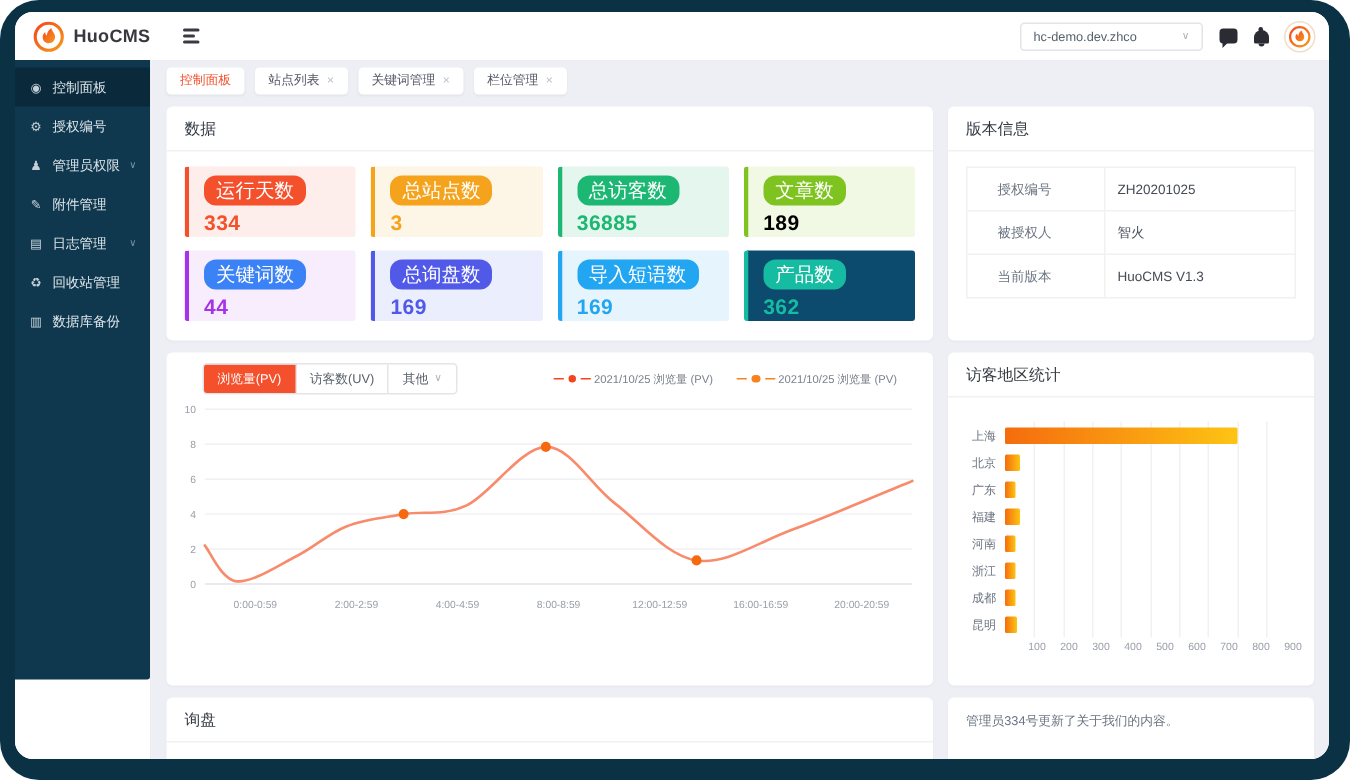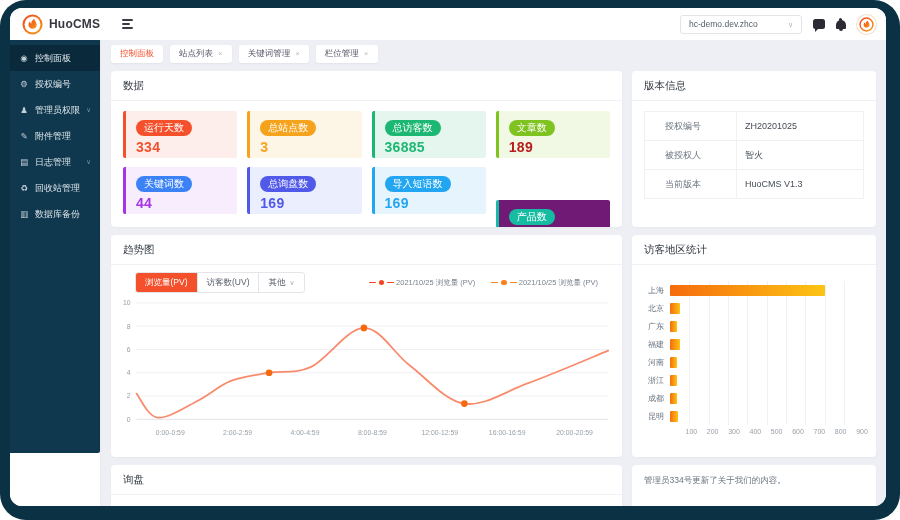--- a/index.html
+++ b/index.html
@@ -38,21 +38,21 @@
   .tabbar{flex:0 0 24px;display:flex;align-items:center;gap:7px;padding:2px 10px 0}
   .tab{background:#fff;border-radius:3px;padding:3px 9px;font-size:8.5px;color:#556;display:flex;align-items:center;gap:5px;box-shadow:0 1px 2px rgba(0,0,0,.05);cursor:pointer}
   .tab.active{color:#f4502c}
   .tab-x{color:#b9bec5;font-size:8px;line-height:1}
   .main{flex:1;display:grid;grid-template-columns:1fr 244px;grid-template-rows:156px 222px 70px;gap:8px 10px;padding:5px 10px 0 10px;overflow:hidden}
   .card{background:#fff;border-radius:4px;overflow:hidden;box-shadow:0 1px 2px rgba(20,30,60,.03)}
   .card-head{padding:8px 12px 7px;font-size:10.5px;color:#333a42;border-bottom:1px solid #f1f1f4}
   
   .stats{padding:10px 12px;display:grid;grid-template-columns:repeat(4,1fr);gap:9px 10px}
   .stat{border-radius:2px;padding:6px 8px 6px 10px;border-left:3px solid #ccc;height:47px;box-sizing:border-box}
-  .badge{display:inline-block;font-size:10px;color:#fff;padding:2px 8px;border-radius:8px;line-height:1.2}
+  .badge{display:inline-block;font-size:13px;color:#fff;padding:2px 8px;border-radius:8px;line-height:1.2}
   .stat-val{margin-top:3px;font-size:14px;font-weight:bold;letter-spacing:.3px}
   
   .vtable{margin:10px 12px;border-collapse:collapse;width:calc(100% - 24px);font-size:9px}
   .vtable td{border:1px solid #f1f1f4;padding:7.5px 8px}
   .vtable td.k{width:42%;color:#6b7480;padding-left:20px}
   .vtable td.v{color:#454c55}
   
   .trend-controls{display:flex;align-items:center;padding:7px 24px 0}
   .seg{display:flex;font-size:8.5px;border:1px solid #e4e4e9;border-radius:3px;overflow:hidden;background:#fff}
   .seg-btn{padding:3.5px 9px;color:#59606a;border-right:1px solid #e4e4e9;display:flex;align-items:center;gap:4px;cursor:pointer}
@@ -177,25 +177,25 @@
           </div>
 
         <div class="main">
 
           <div class="card">
             <div class="card-head">数据</div>
             <div class="stats" id="stats">
                 <div class="stat" style="border-left-color: rgb(244, 80, 44); background: rgb(253, 238, 236);"><span class="badge" style="background: rgb(244, 80, 44);">运行天数</span><div class="stat-val" style="color: rgb(244, 80, 44);">334</div></div>
                 <div class="stat" style="border-left-color: rgb(245, 163, 28); background: rgb(253, 245, 230);"><span class="badge" style="background: rgb(245, 163, 28);">总站点数</span><div class="stat-val" style="color: rgb(245, 163, 28);">3</div></div>
                 <div class="stat" style="border-left-color: rgb(28, 184, 115); background: rgb(229, 246, 238);"><span class="badge" style="background: rgb(28, 184, 115);">总访客数</span><div class="stat-val" style="color: rgb(28, 184, 115);">36885</div></div>
-                <div class="stat" style="border-left-color: rgb(126, 195, 31); background: rgb(241, 248, 227);"><span class="badge" style="background: rgb(126, 195, 31);">文章数</span><div class="stat-val" style="color: #b91c1c;">189</div></div>
+                <div class="stat" style="border-left-color: rgb(126, 195, 31); background: rgb(241, 248, 227);"><span class="badge" style="background: rgb(126, 195, 31);">文章数</span><div class="stat-val" style="color: #000000;">189</div></div>
                 <div class="stat" style="border-left-color: rgb(166, 51, 232); background: rgb(247, 237, 253);"><span class="badge" style="background: #3b82f6;">关键词数</span><div class="stat-val" style="color: rgb(166, 51, 232);">44</div></div>
                 <div class="stat" style="border-left-color: rgb(80, 89, 232); background: rgb(235, 238, 252);"><span class="badge" style="background: rgb(80, 89, 232);">总询盘数</span><div class="stat-val" style="color: rgb(80, 89, 232);">169</div></div>
                 <div class="stat" style="border-left-color: rgb(35, 166, 242); background: rgb(230, 244, 253);"><span class="badge" style="background: rgb(35, 166, 242);">导入短语数</span><div class="stat-val" style="color: rgb(35, 166, 242);">169</div></div>
-                <div class="stat" style="border-left-color: rgb(22, 188, 161); background: #701a75; margin-top: 33px;"><span class="badge" style="background: rgb(22, 188, 161);">产品数</span><div class="stat-val" style="color: rgb(22, 188, 161);">362</div></div>
+                <div class="stat" style="border-left-color: rgb(22, 188, 161); background: #0c4a6e;"><span class="badge" style="background: rgb(22, 188, 161);">产品数</span><div class="stat-val" style="color: rgb(22, 188, 161);">362</div></div>
               </div>
           </div>
 
           <div class="card">
             <div class="card-head">版本信息</div>
             <table class="vtable">
                 <tbody id="vtbody">
                   <tr>
                     <td class="k">授权编号</td>
                     <td class="v">ZH20201025</td>
@@ -206,21 +206,20 @@
                   </tr>
                   <tr>
                     <td class="k">当前版本</td>
                     <td class="v">HuoCMS V1.3</td>
                   </tr>
                 </tbody>
               </table>
           </div>
 
           <div class="card">
-            <div class="card-head">趋势图</div>
             <div class="trend-controls">
               <div class="seg" id="seg">
                   <div class="seg-btn active">浏览量(PV)</div>
                   <div class="seg-btn">访客数(UV)</div>
                   <div class="seg-btn">其他<span class="chev">∨</span></div>
                 </div>
               <div class="legends" id="legends">
                   <div class="legend">
                     <span class="lg-line" style="background: rgb(244, 68, 28);"></span>
                     <span class="lg-dot" style="background: rgb(244, 68, 28);"></span>

